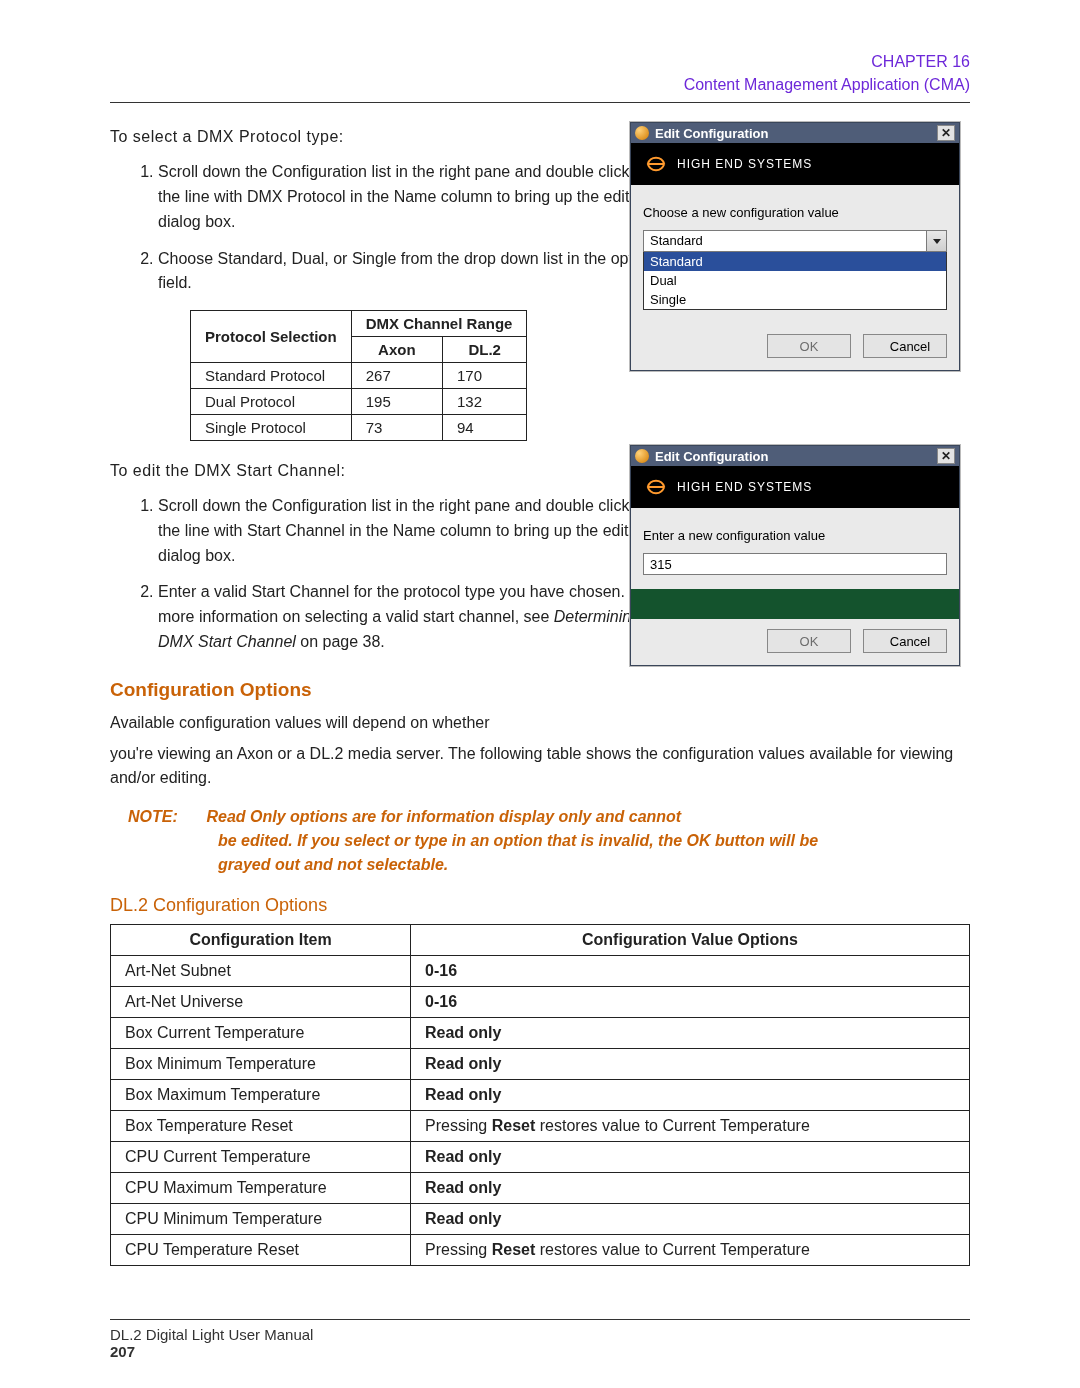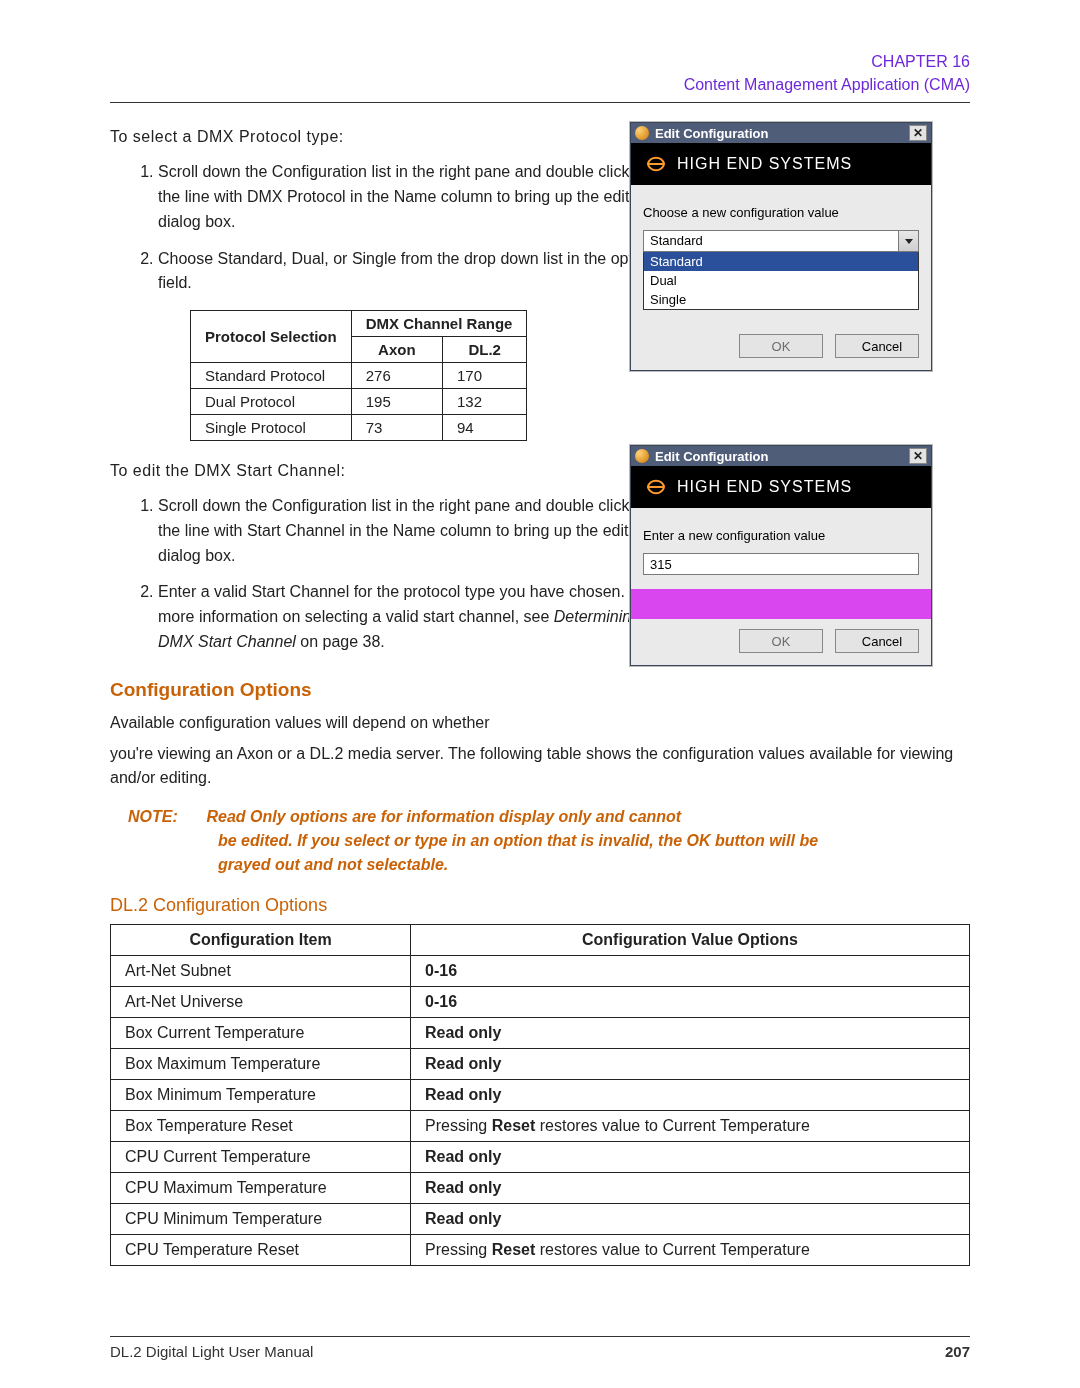--- a/index.html
+++ b/index.html
@@ -74,23 +74,23 @@
     padding: 6px 14px;
     text-align: left;
   }
   .config-table th { text-align: center; font-weight: bold; }
   .config-table td.col1 { width: 300px; }
   .bold { font-weight: bold; }
 
   
   .dialog {
     position: absolute;
-    width: 302px;
+    width: 330px;
     border: 1px solid #3a465a;
-    background: #d946ef;
+    background: #14532d;
     font-family: Tahoma, Arial, sans-serif;
     font-size: 13px;
     color: #000;
     box-shadow: 0 0 0 1px #bbb;
   }
   .dlg1 { left: 630px; top: 122px; }
   .dlg2 { left: 630px; top: 445px; }
   .titlebar {
     background: #4f5d78;
     color: #fff;
@@ -113,21 +113,21 @@
     border: 1px solid #888;
     display: flex; align-items: center; justify-content: center;
     font-size: 12px; font-weight: bold; color: #222;
   }
   .logo-band {
     background: #000;
     color: #fff;
     padding: 10px 14px;
     display: flex; align-items: center; gap: 10px;
     letter-spacing: 1px;
-    font-size: 16px;
+    font-size: 12px;
     font-weight: 500;
   }
   .logo-swirl {
     width: 22px; height: 22px;
     display: block;
   }
   .dlg-body { padding: 20px 12px 14px 12px; background: #eaeaea; }
   .dlg-prompt { margin-bottom: 10px; font-size: 13px; }
   .combo {
     display: flex; border: 1px solid #7a7a7a; background: #fff; height: 22px;
@@ -165,21 +165,21 @@
     display: flex; align-items: center; justify-content: center;
   }
   .win-btn.enabled { color: #000; padding-left: 10px; }
 
   .footer {
     position: absolute;
     left: 110px; right: 110px; bottom: 28px;
     border-top: 1px solid #333;
     padding-top: 6px;
     display: flex; justify-content: space-between;
-    font-size: 15px; color: #333;
+    font-size: 15px; color: #333; flex-direction: column;
   }
   .footer .pgnum { font-weight: bold; }
   svg.logo-svg path { fill: none; stroke: #ff9a2e; stroke-width: 2.2; }
 </style>
 </head>
 <body>
 
 <div class="page">
   <div class="header-right">
     <div>CHAPTER 16</div>
@@ -202,21 +202,21 @@
       <th colspan="2" class="merge">DMX Channel Range</th>
     </tr>
     <tr>
       <th>Axon</th>
       <th>DL.2</th>
     </tr>
     </tbody>
       <tbody id="proto-rows">
         <tr>
           <td>Standard Protocol</td>
-                  <td>276</td>
+                  <td>267</td>
                   <td>170</td>
         </tr>
         <tr>
           <td>Dual Protocol</td>
                   <td>195</td>
                   <td>132</td>
         </tr>
         <tr>
           <td>Single Protocol</td>
                   <td>73</td>
@@ -260,25 +260,25 @@
         </tr>
         <tr>
           <td class="col1">Art-Net Universe</td>
                   <td><span class="bold">0-16</span></td>
         </tr>
         <tr>
           <td class="col1">Box Current Temperature</td>
                   <td><span class="bold">Read only</span></td>
         </tr>
         <tr>
+          <td class="col1">Box Minimum Temperature</td>
+                  <td><span class="bold">Read only</span></td>
+        </tr>
+        <tr>
           <td class="col1">Box Maximum Temperature</td>
-                  <td><span class="bold">Read only</span></td>
-        </tr>
-        <tr>
-          <td class="col1">Box Minimum Temperature</td>
                   <td><span class="bold">Read only</span></td>
         </tr>
         <tr>
           <td class="col1">Box Temperature Reset</td>
                   <td>Pressing <span class="bold">Reset</span> restores value to Current Temperature</td>
         </tr>
         <tr>
           <td class="col1">CPU Current Temperature</td>
                   <td><span class="bold">Read only</span></td>
         </tr>

